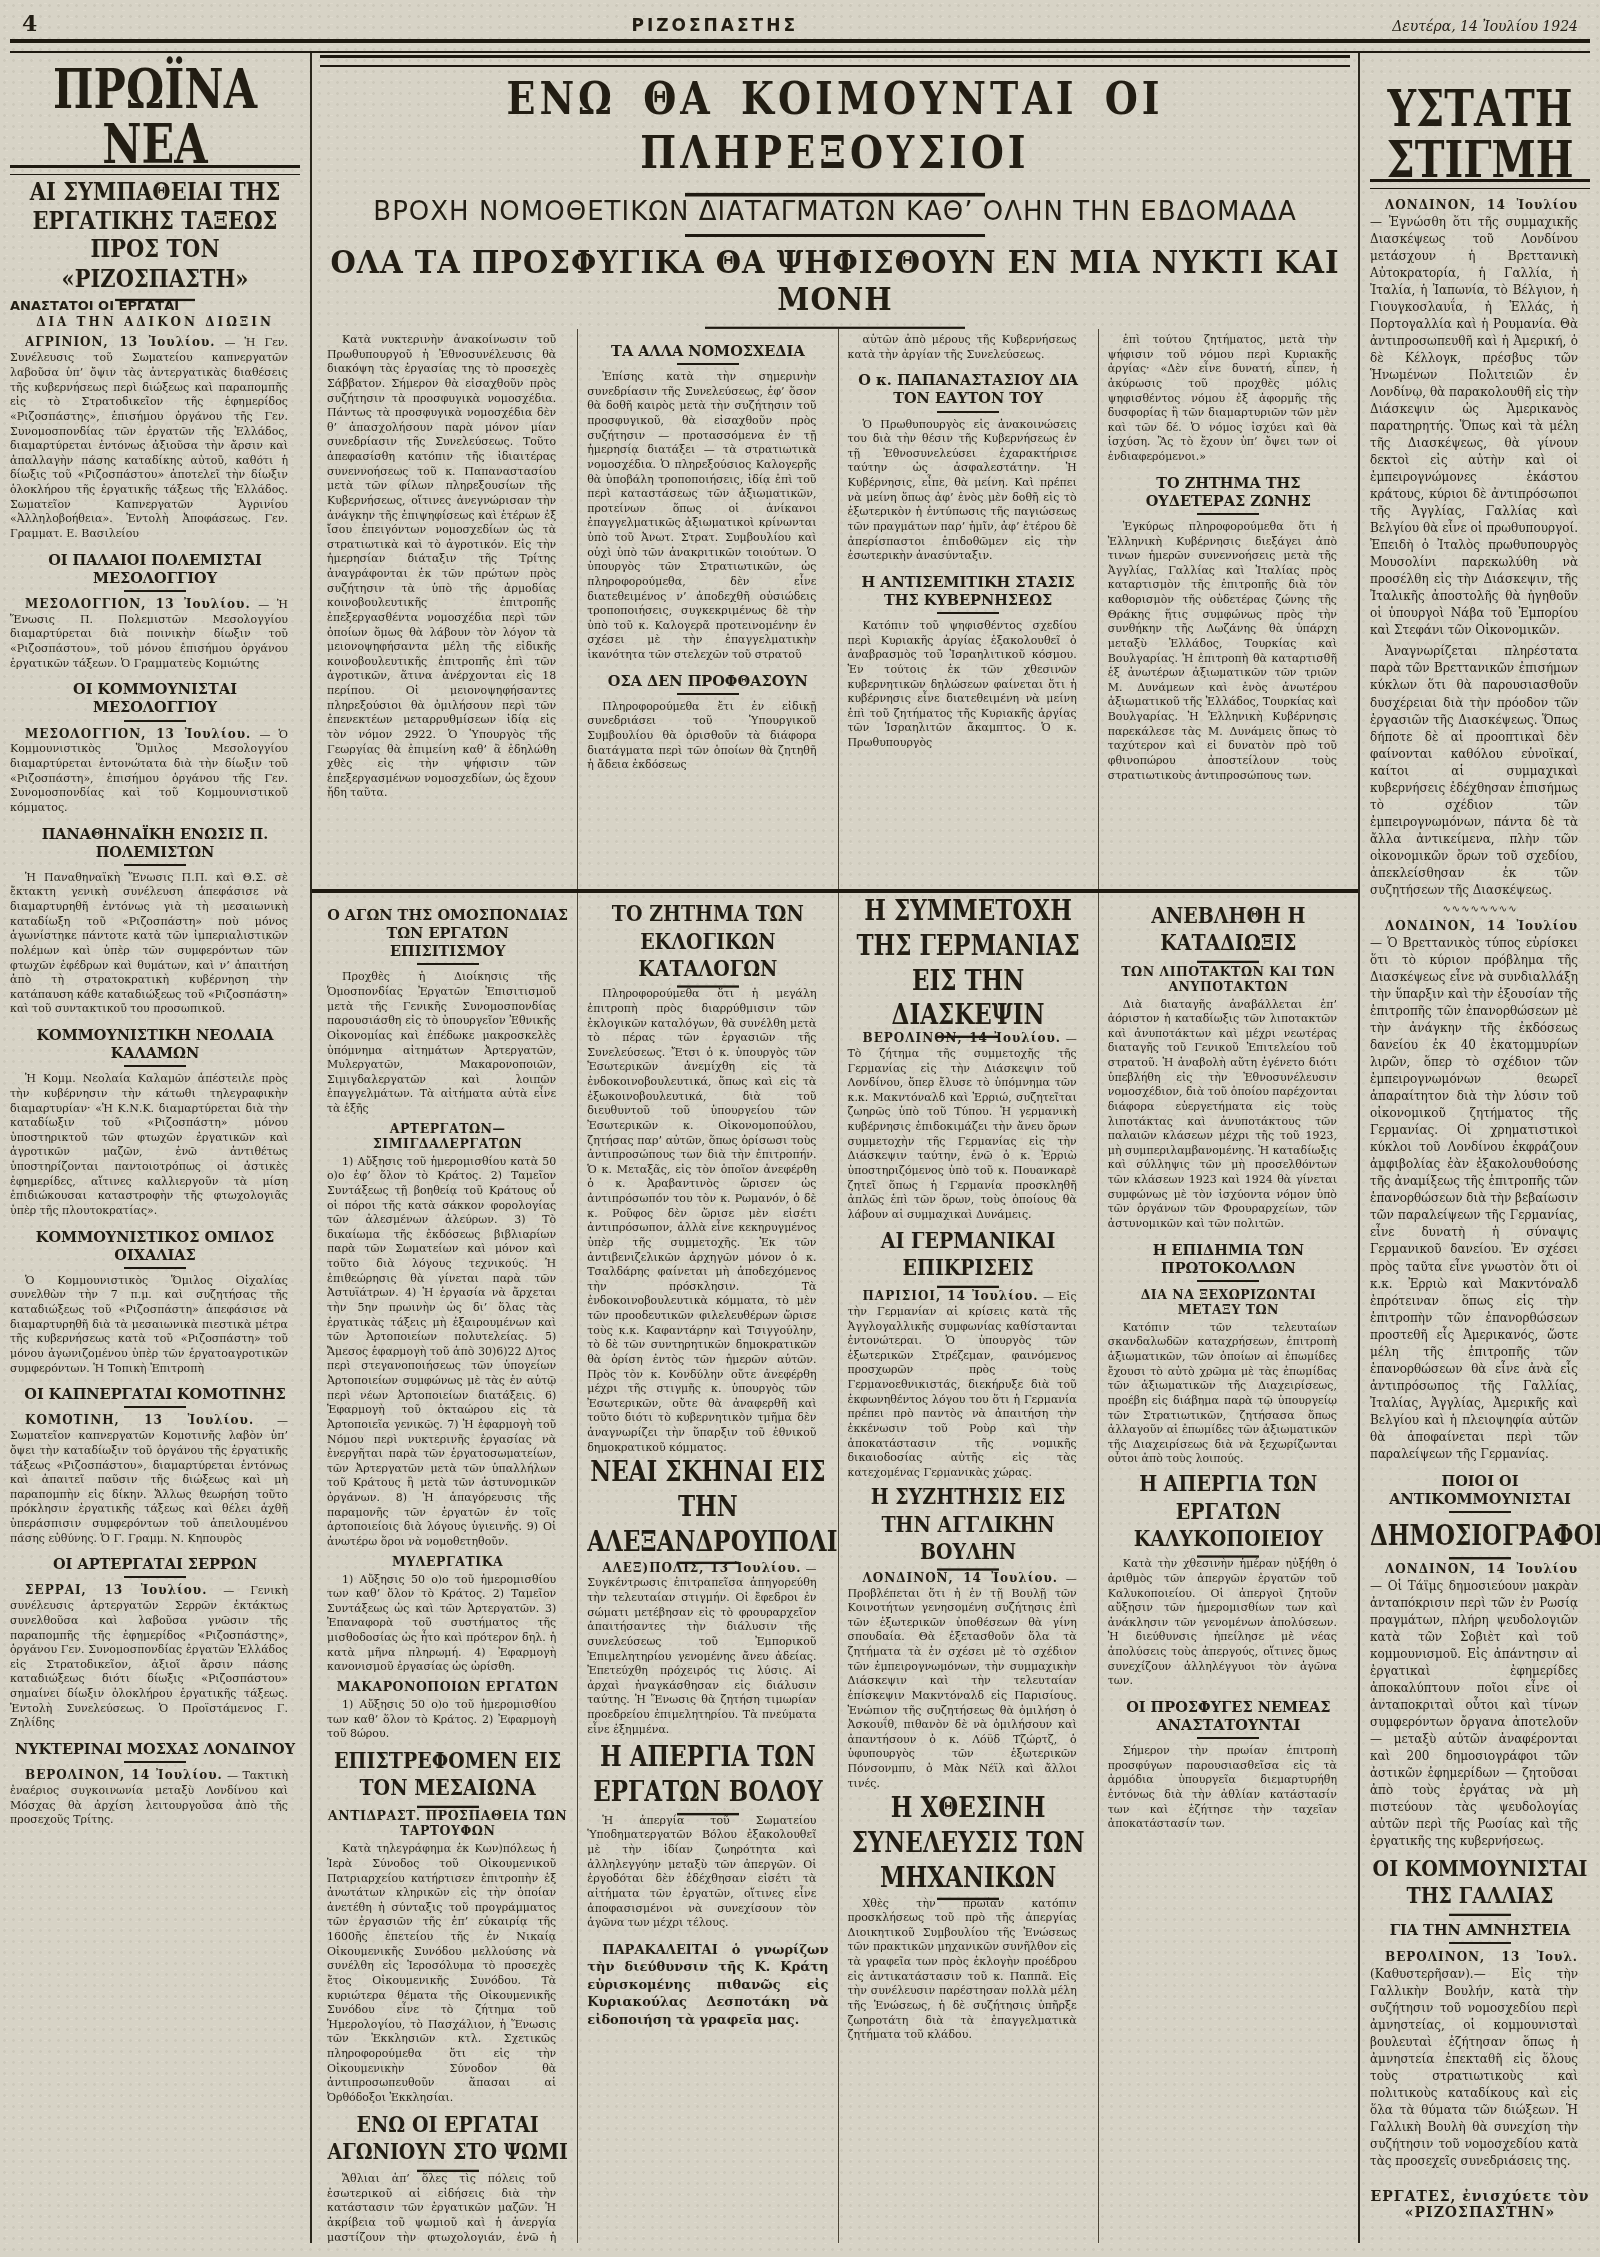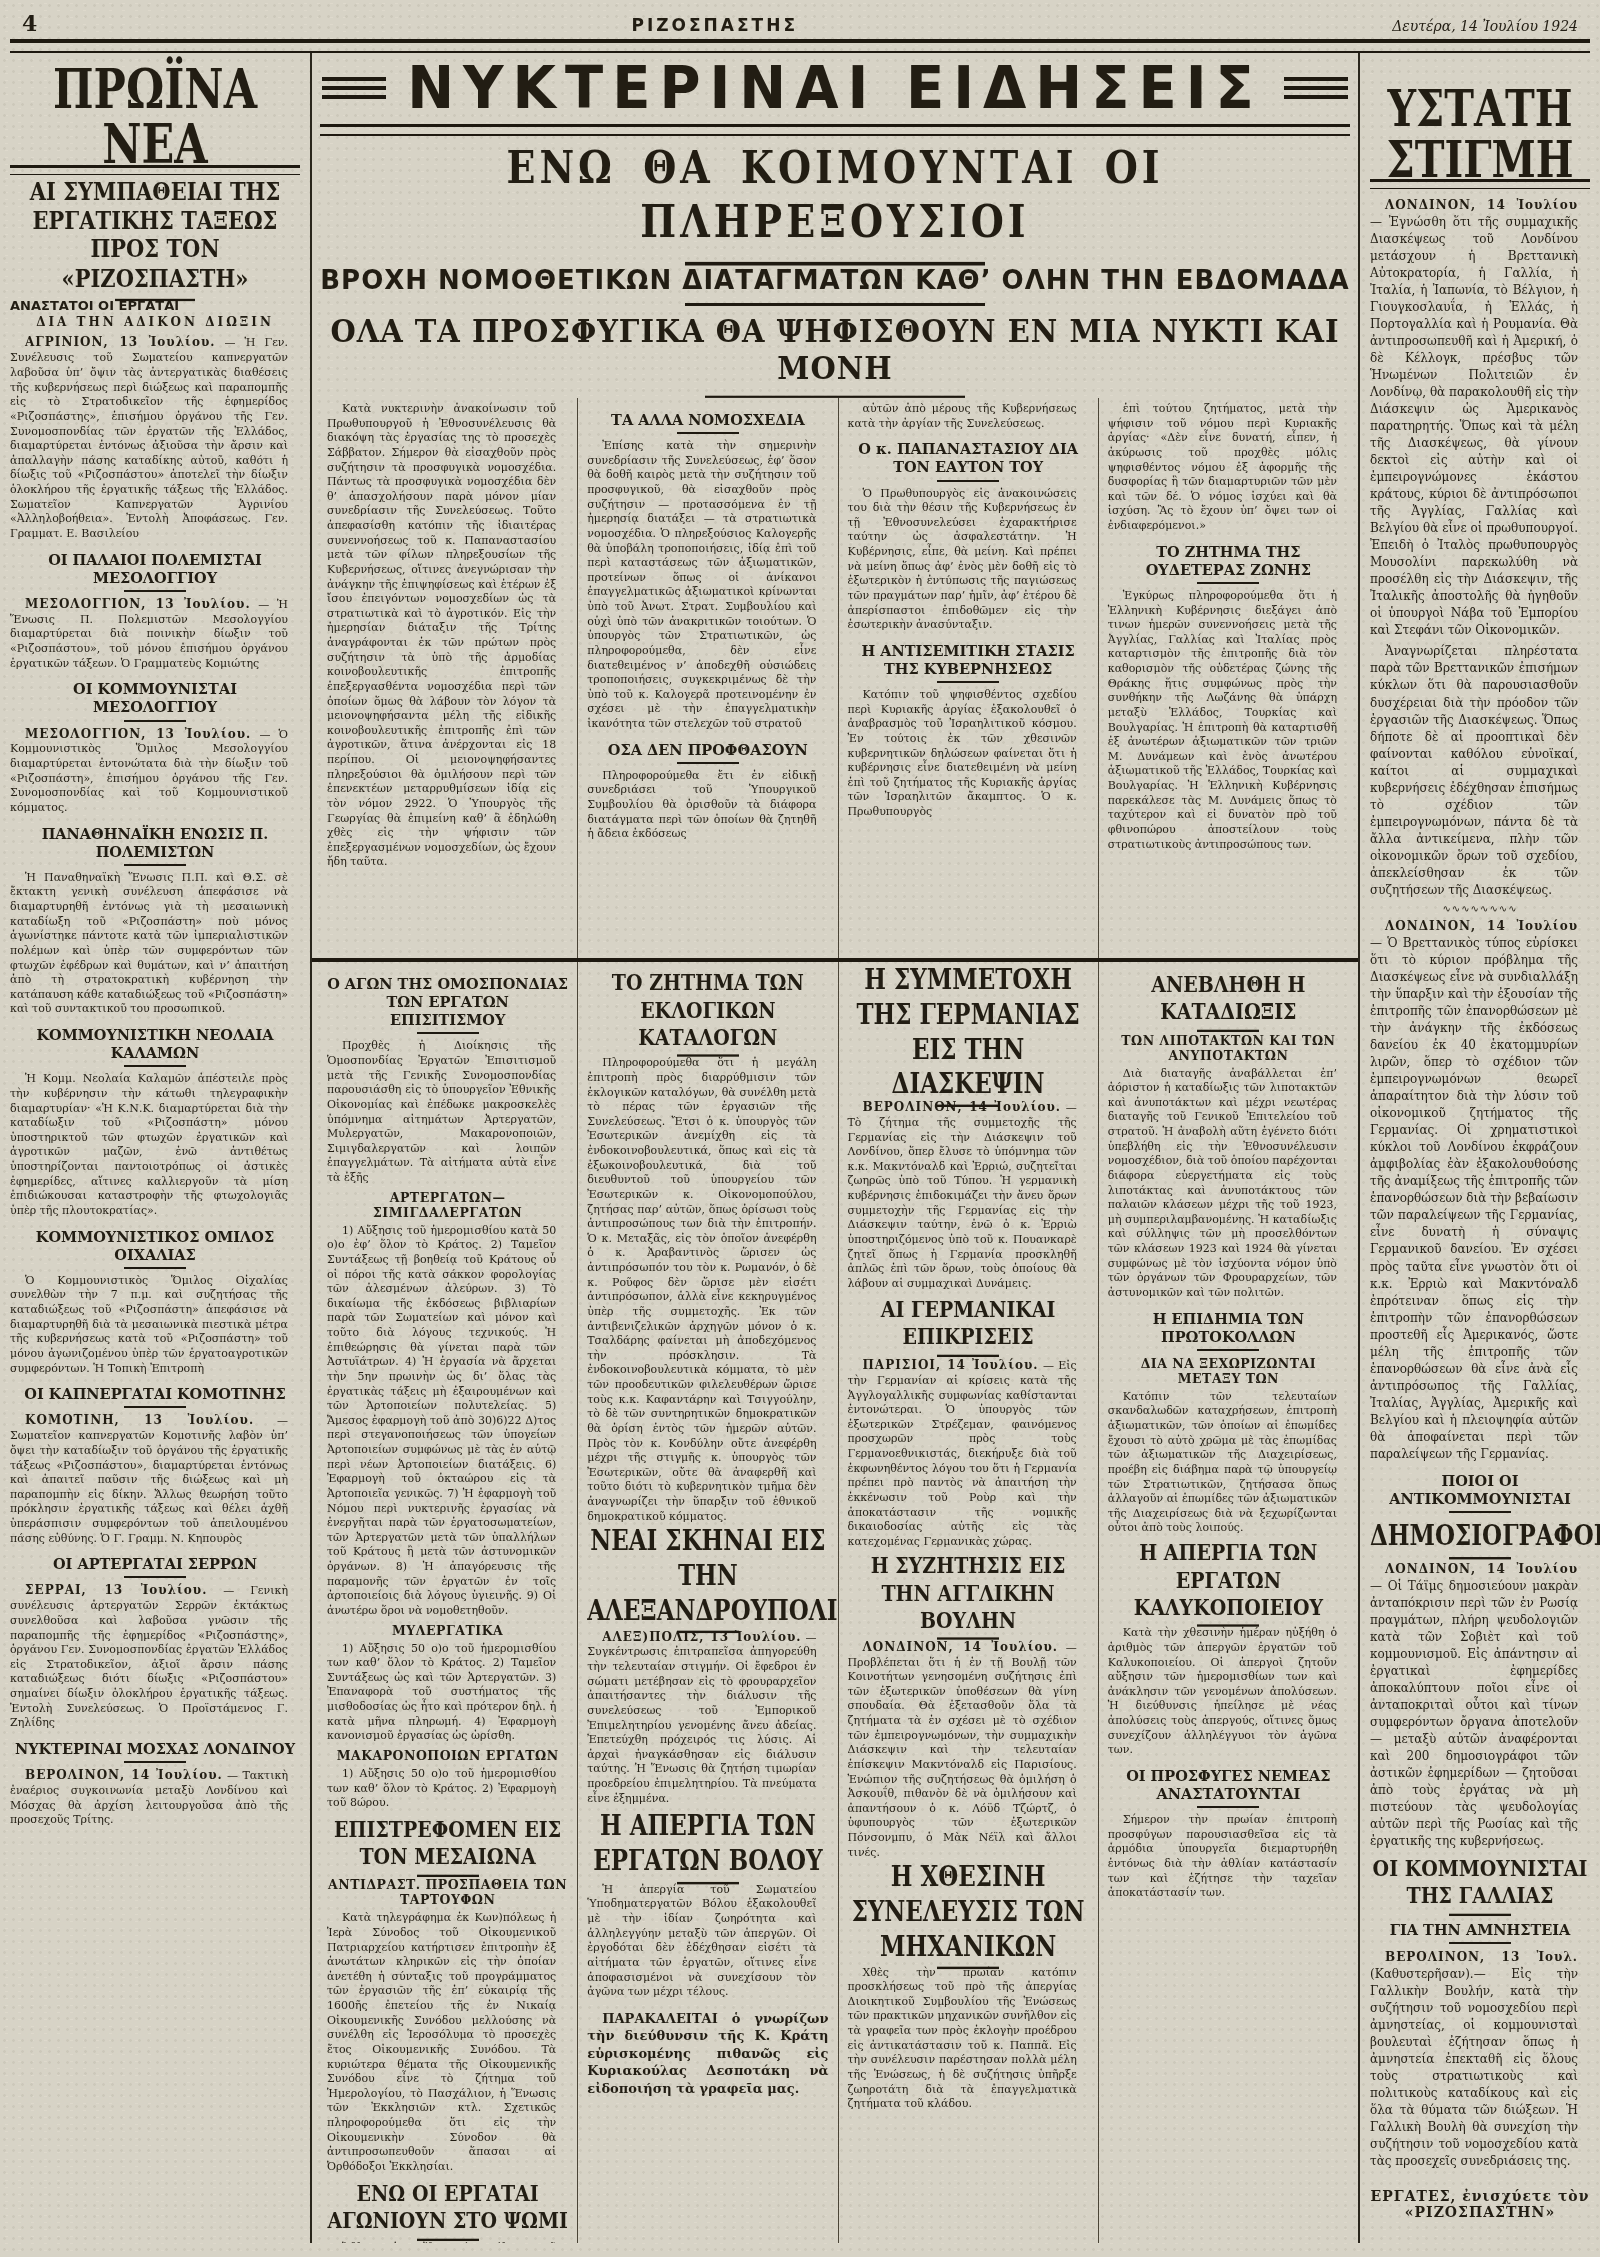--- a/index.html
+++ b/index.html
@@ -20,21 +20,21 @@
   .banner{font-weight:bold;text-align:center;line-height:1.02;}
   .banner-left{font-size:43px;letter-spacing:0px;margin-top:6px;transform:scaleY(1.25);transform-origin:top;}
   .banner-right{font-size:40px;margin-top:10px;transform:scaleY(1.25);transform-origin:top;}
   .dbl-rule{height:6px;border-top:3px solid #1e1910;border-bottom:1px solid #1e1910;margin:14px 0 8px 0;}
   .banner-mid-row{display:flex;align-items:center;gap:14px;padding:2px 10px;}
   .triple-bar{width:64px;height:22px;background:repeating-linear-gradient(#1e1910 0 4px,transparent 4px 9px);}
   .banner-mid{flex:1;font-family:"DejaVu Sans",sans-serif;font-weight:bold;font-size:56px;letter-spacing:9px;text-align:center;white-space:nowrap;transform:scaleY(1.05);}
   .mid-rule{height:7px;border-top:3px solid #1e1910;border-bottom:2px solid #1e1910;margin:2px 8px;}
   .h1{font-size:38px;font-weight:bold;text-align:center;letter-spacing:4px;word-spacing:10px;margin-top:12px;transform:scaleY(1.2);}
   .h1::after{content:"";display:block;width:300px;border-bottom:3px solid #1e1910;margin:12px auto 0 auto;}
-  .h2{font-family:"DejaVu Sans",sans-serif;font-size:26px;font-weight:bold;text-align:center;letter-spacing:1px;margin-top:10px;}
+  .h2{font-family:"DejaVu Sans",sans-serif;font-size:26px;font-weight:normal;text-align:center;letter-spacing:1px;margin-top:10px;}
   .h2::after{content:"";display:block;width:300px;border-bottom:3px solid #1e1910;margin:8px auto 0 auto;}
   .h3{font-size:29px;font-weight:bold;text-align:center;letter-spacing:1px;margin:10px 0 4px 0;transform:scaleY(1.1);}
   .h3::after{content:"";display:block;width:260px;border-bottom:2px solid #1e1910;margin:8px auto 0 auto;}
   .grid{display:flex;overflow:hidden;padding-left:6px;}
   .grid-upper{height:560px;border-bottom:4px solid #1e1910;}
   .grid-lower{flex:1;}
   .gcol{flex:1;padding:4px 9px;border-right:1px solid #4a4436;overflow:hidden;}
   .gcol:last-child{border-right:none;}
   .sec-title{text-align:center;font-weight:bold;font-size:14.5px;line-height:1.25;margin:9px 0 5px 0;}
   .sec-title::after{content:"";display:block;width:62px;border-bottom:2px solid #1e1910;margin:3px auto 0 auto;}
@@ -106,25 +106,20 @@
         <div class="sec-title">ΟΙ ΑΡΤΕΡΓΑΤΑΙ ΣΕΡΡΩΝ</div>
         <p class="body"><b class="dl">ΣΕΡΡΑΙ, 13 Ἰουλίου.</b> <span>— Γενικὴ συνέλευσις ἀρτεργατῶν Σερρῶν ἐκτάκτως συνελθοῦσα καὶ λαβοῦσα γνῶσιν τῆς παραπομπῆς τῆς ἐφημερίδος «Ριζοσπάστης», ὀργάνου Γεν. Συνομοσπονδίας ἐργατῶν Ἑλλάδος εἰς Στρατοδικεῖον, ἀξιοῖ ἄρσιν πάσης καταδιώξεως διότι δίωξις «Ριζοσπάστου» σημαίνει δίωξιν ὁλοκλήρου ἐργατικῆς τάξεως. Ἐντολὴ Συνελεύσεως. Ὁ Προϊστάμενος Γ. Ζηλίδης</span></p>
       </div>
       <div>
         <div class="sec-title">ΝΥΚΤΕΡΙΝΑΙ ΜΟΣΧΑΣ ΛΟΝΔΙΝΟΥ</div>
         <p class="body"><b class="dl">ΒΕΡΟΛΙΝΟΝ, 14 Ἰουλίου.</b> <span>— Τακτικὴ ἐναέριος συγκοινωνία μεταξὺ Λονδίνου καὶ Μόσχας θὰ ἀρχίση λειτουργοῦσα ἀπὸ τῆς προσεχοῦς Τρίτης.</span></p>
       </div>
     </div>
 
     <div class="col-mid">
-      <div class="banner-mid-row">
-        <div class="triple-bar"></div>
-        <div class="banner-mid">ΝΥΚΤΕΡΙΝΑΙ ΕΙΔΗΣΕΙΣ</div>
-        <div class="triple-bar"></div>
-      </div>
       <div class="mid-rule"></div>
 
       <div class="h1">ΕΝΩ ΘΑ ΚΟΙΜΟΥΝΤΑΙ ΟΙ ΠΛΗΡΕΞΟΥΣΙΟΙ</div>
       <div class="h2">ΒΡΟΧΗ ΝΟΜΟΘΕΤΙΚΩΝ ΔΙΑΤΑΓΜΑΤΩΝ ΚΑΘ’ ΟΛΗΝ ΤΗΝ ΕΒΔΟΜΑΔΑ</div>
       <div class="h3">ΟΛΑ ΤΑ ΠΡΟΣΦΥΓΙΚΑ ΘΑ ΨΗΦΙΣΘΟΥΝ ΕΝ ΜΙΑ ΝΥΚΤΙ ΚΑΙ ΜΟΝΗ</div>
 
       <div class="grid grid-upper">
         <div class="gcol">
           <p class="body">Κατὰ νυκτερινὴν ἀνακοίνωσιν τοῦ Πρωθυπουργοῦ ἡ Ἐθνοσυνέλευσις θὰ διακόψη τὰς ἐργασίας της τὸ προσεχὲς Σάββατον. Σήμερον θὰ εἰσαχθοῦν πρὸς συζήτησιν τὰ προσφυγικὰ νομοσχέδια. Πάντως τὰ προσφυγικὰ νομοσχέδια δὲν θ’ ἀπασχολήσουν παρὰ μόνον μίαν συνεδρίασιν τῆς Συνελεύσεως. Τοῦτο ἀπεφασίσθη κατόπιν τῆς ἰδιαιτέρας συνεννοήσεως τοῦ κ. Παπαναστασίου μετὰ τῶν φίλων πληρεξουσίων τῆς Κυβερνήσεως, οἵτινες ἀνεγνώρισαν τὴν ἀνάγκην τῆς ἐπιψηφίσεως καὶ ἑτέρων ἐξ ἴσου ἐπειγόντων νομοσχεδίων ὡς τὰ στρατιωτικὰ καὶ τὸ ἀγροτικόν. Εἰς τὴν ἡμερησίαν διάταξιν τῆς Τρίτης ἀναγράφονται ἐκ τῶν πρώτων πρὸς συζήτησιν τὰ ὑπὸ τῆς ἁρμοδίας κοινοβουλευτικῆς ἐπιτροπῆς ἐπεξεργασθέντα νομοσχέδια περὶ τῶν ὁποίων ὅμως θὰ λάβουν τὸν λόγον τὰ μειονοψηφήσαντα μέλη τῆς εἰδικῆς κοινοβουλευτικῆς ἐπιτροπῆς ἐπὶ τῶν ἀγροτικῶν, ἅτινα ἀνέρχονται εἰς 18 περίπου. Οἱ μειονοψηφήσαντες πληρεξούσιοι θὰ ὁμιλήσουν περὶ τῶν ἐπενεκτέων μεταρρυθμίσεων ἰδίᾳ εἰς τὸν νόμον 2922. Ὁ Ὑπουργὸς τῆς Γεωργίας θὰ ἐπιμείνη καθ’ ἃ ἐδηλώθη χθὲς εἰς τὴν ψήφισιν τῶν ἐπεξεργασμένων νομοσχεδίων, ὡς ἔχουν ἤδη ταῦτα.</p>
         </div>

